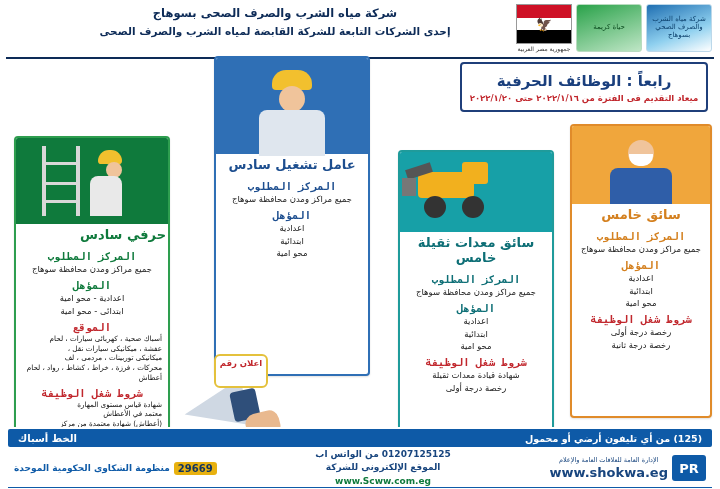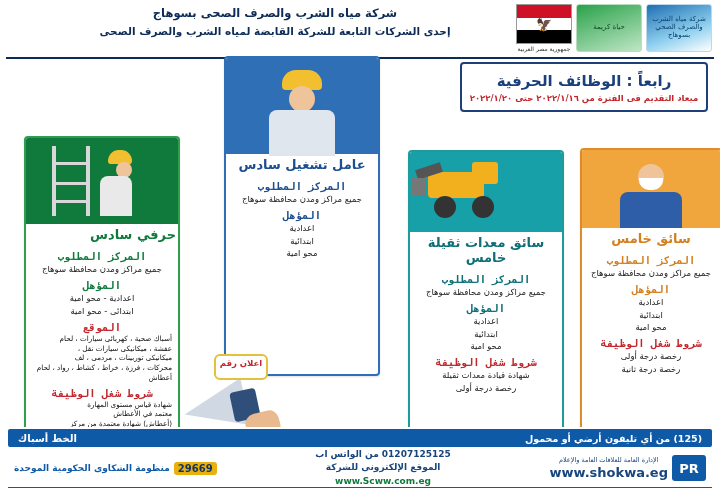--- a/index.html
+++ b/index.html
@@ -43,21 +43,21 @@
   .header-titles .t1{font-size:11.5px;letter-spacing:0;}
   .header-titles .t2{font-size:10.5px;margin-top:5px;}
   .hdr-rule{
     position:absolute;left:6px;right:6px;top:57px;height:2px;background:#0d2b57;
   }
 
   
   .card{
     position:absolute;border:2px solid #cfcfcf;border-radius:4px;background:#fff;
     box-shadow:0 1px 2px rgba(0,0,0,.12);
-    text-align:center;overflow:hidden;margin-left:10px;
+    text-align:center;overflow:hidden;
   }
   .card .photo{
     width:100%;height:96px;display:flex;align-items:center;justify-content:center;
     position:relative;
   }
   .card .jobtitle{
     font-weight:bold;font-size:13px;padding:3px 2px 4px;
   }
   .card .sect{font-weight:bold;font-size:10.5px;margin-top:4px;font-family:Liberation Mono, monospace;}
   .card .line{font-size:8.5px;line-height:1.45;padding:0 6px;color:#1b1b1b;}
@@ -77,42 +77,42 @@
   #card-amel .sect{color:#1d4e8f;}
 
   
   #card-saeq5{left:398px;top:150px;width:152px;height:300px;border-color:#1f9b9b;}
   #card-saeq5 .photo{height:80px;background:#17a0a7;}
   #card-saeq5 .jobtitle{color:#0e6f76;}
   #card-saeq5 .sect{color:#0e6f76;}
   #card-saeq5 .sect.red{color:#c1272d;}
 
   
-  #card-saeq{left:570px;top:148px;width:138px;height:290px;border-color:#e08b2a;}
+  #card-saeq{left:570px;top:124px;width:138px;height:290px;border-color:#e08b2a;}
   #card-saeq .photo{height:78px;background:#f0a63c;}
   #card-saeq .jobtitle{color:#d4801f;}
   #card-saeq .sect{color:#d4801f;}
   #card-saeq .sect.red{color:#c1272d;}
 
   
   .headline{
     position:absolute;right:12px;top:62px;width:244px;height:46px;
     border:2px solid #1f3f7a;border-radius:4px;background:#fff;
     display:flex;flex-direction:column;align-items:center;justify-content:center;
   }
   .headline .h1{color:#1a3f7d;font-weight:bold;font-size:15px;}
   .headline .h2{color:#c1272d;font-weight:bold;font-size:8.5px;margin-top:3px;}
 
   
   .mega{
     position:absolute;left:180px;top:358px;width:130px;height:96px;
   }
   .mega .bubble{
     position:absolute;left:34px;top:-4px;background:#fff;border:2px solid #e4c13c;
-    border-radius:6px;width:54px;height:26px;text-align:center;
+    border-radius:6px;width:54px;height:34px;text-align:center;
     color:#c1272d;font-weight:bold;font-size:8.5px;line-height:11px;padding-top:2px;
     box-sizing:border-box;
   }
   .mega .cone{
     position:absolute;left:4px;top:26px;width:0;height:0;
     border-top:24px solid transparent;border-bottom:24px solid transparent;
     border-right:62px solid #cfd8e3;
     transform:rotate(-12deg);
   }
   .mega .cone2{

